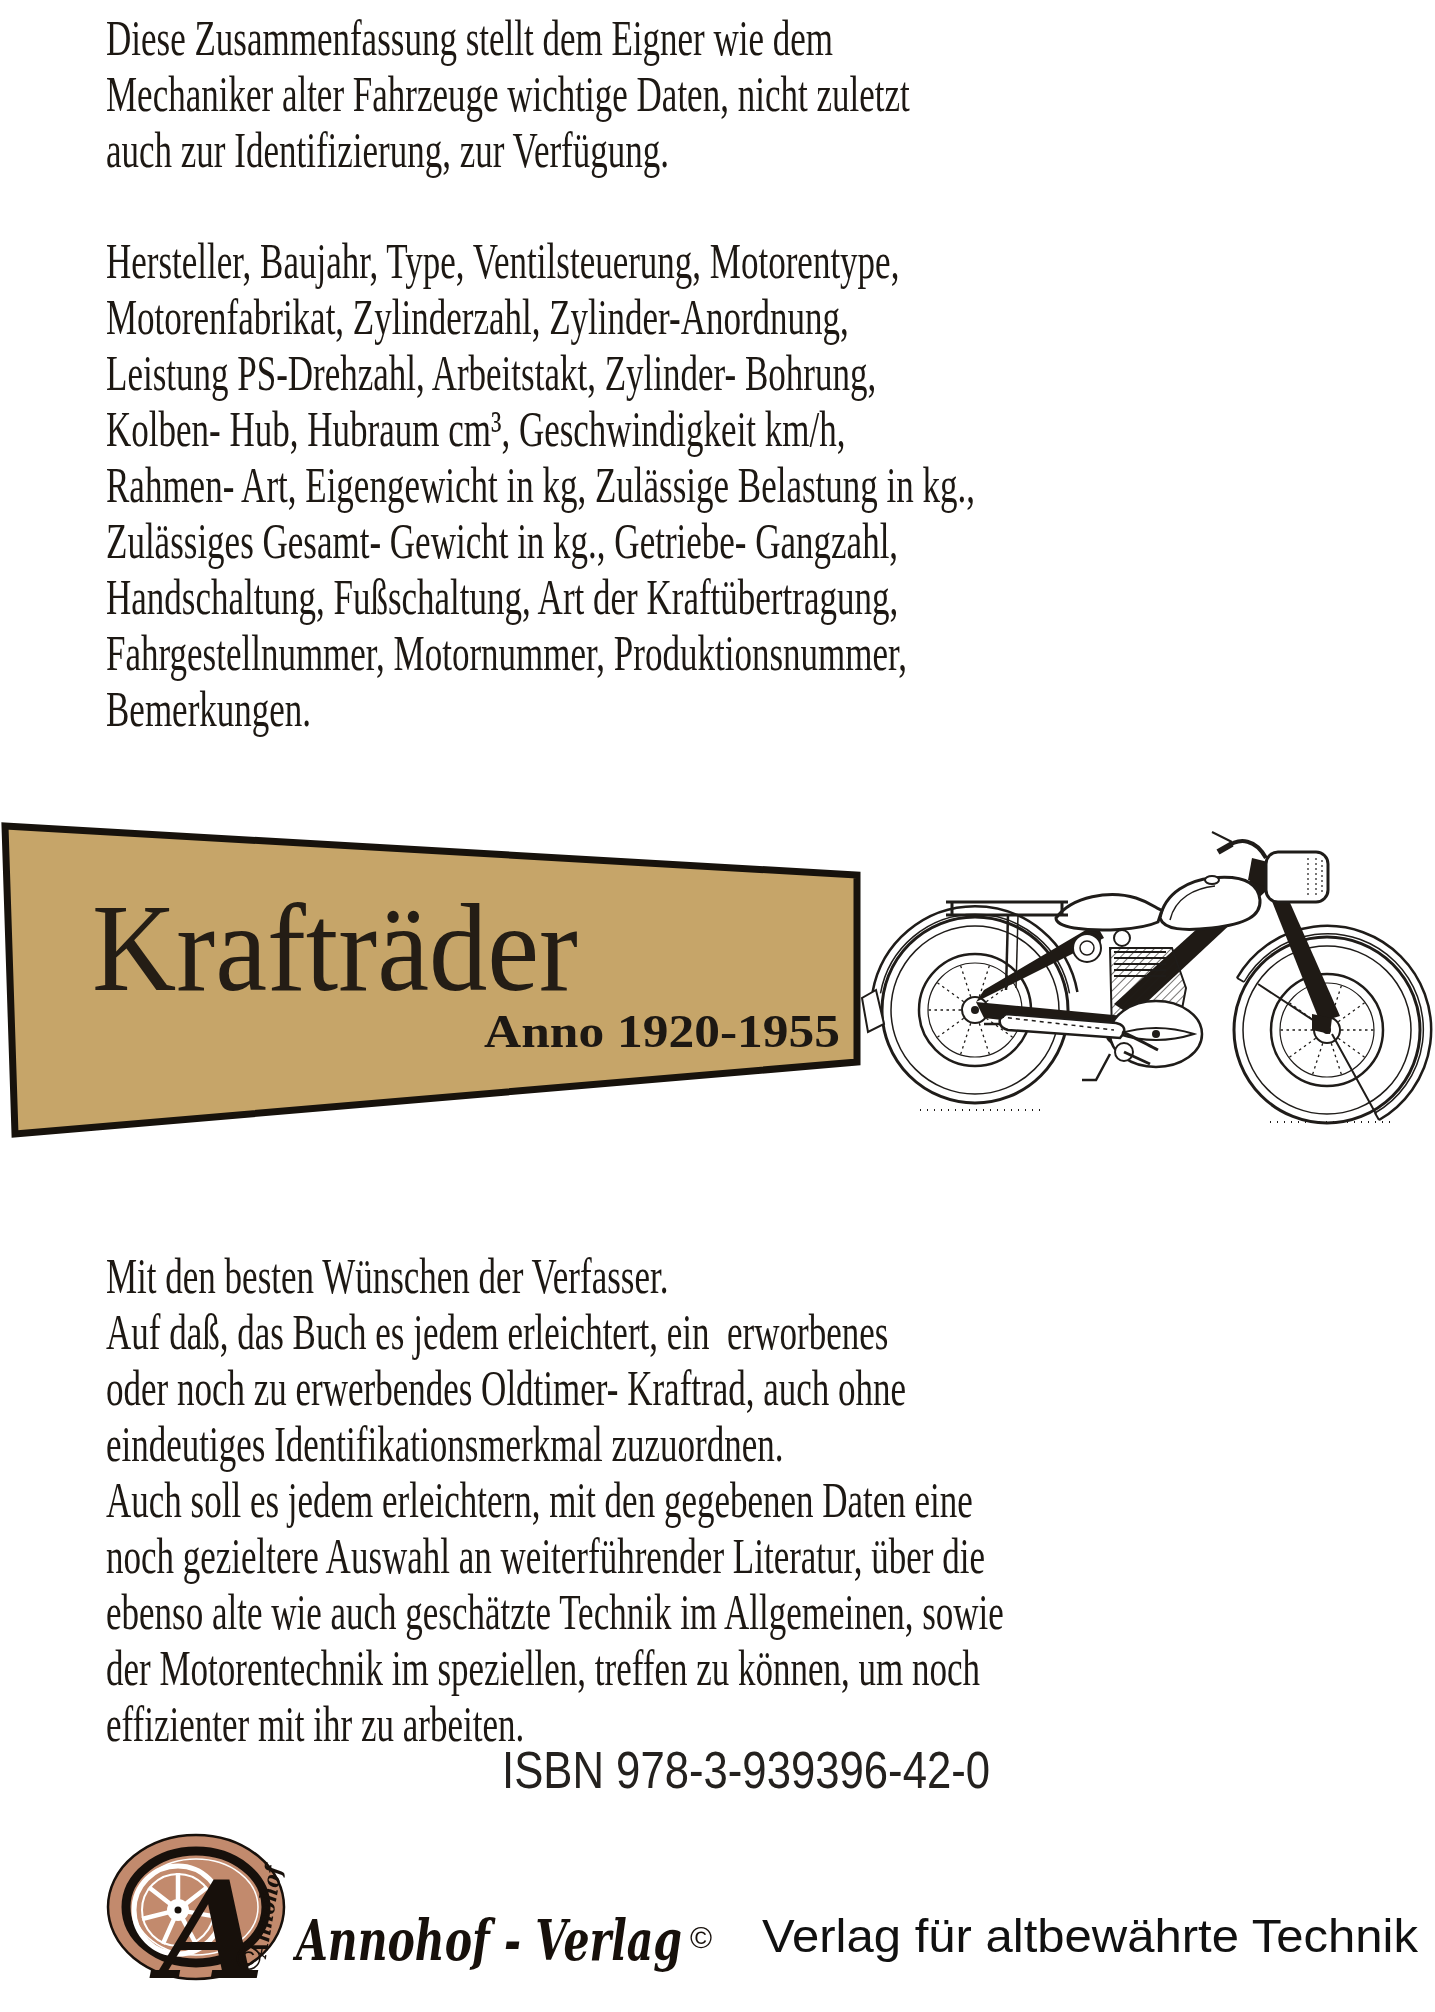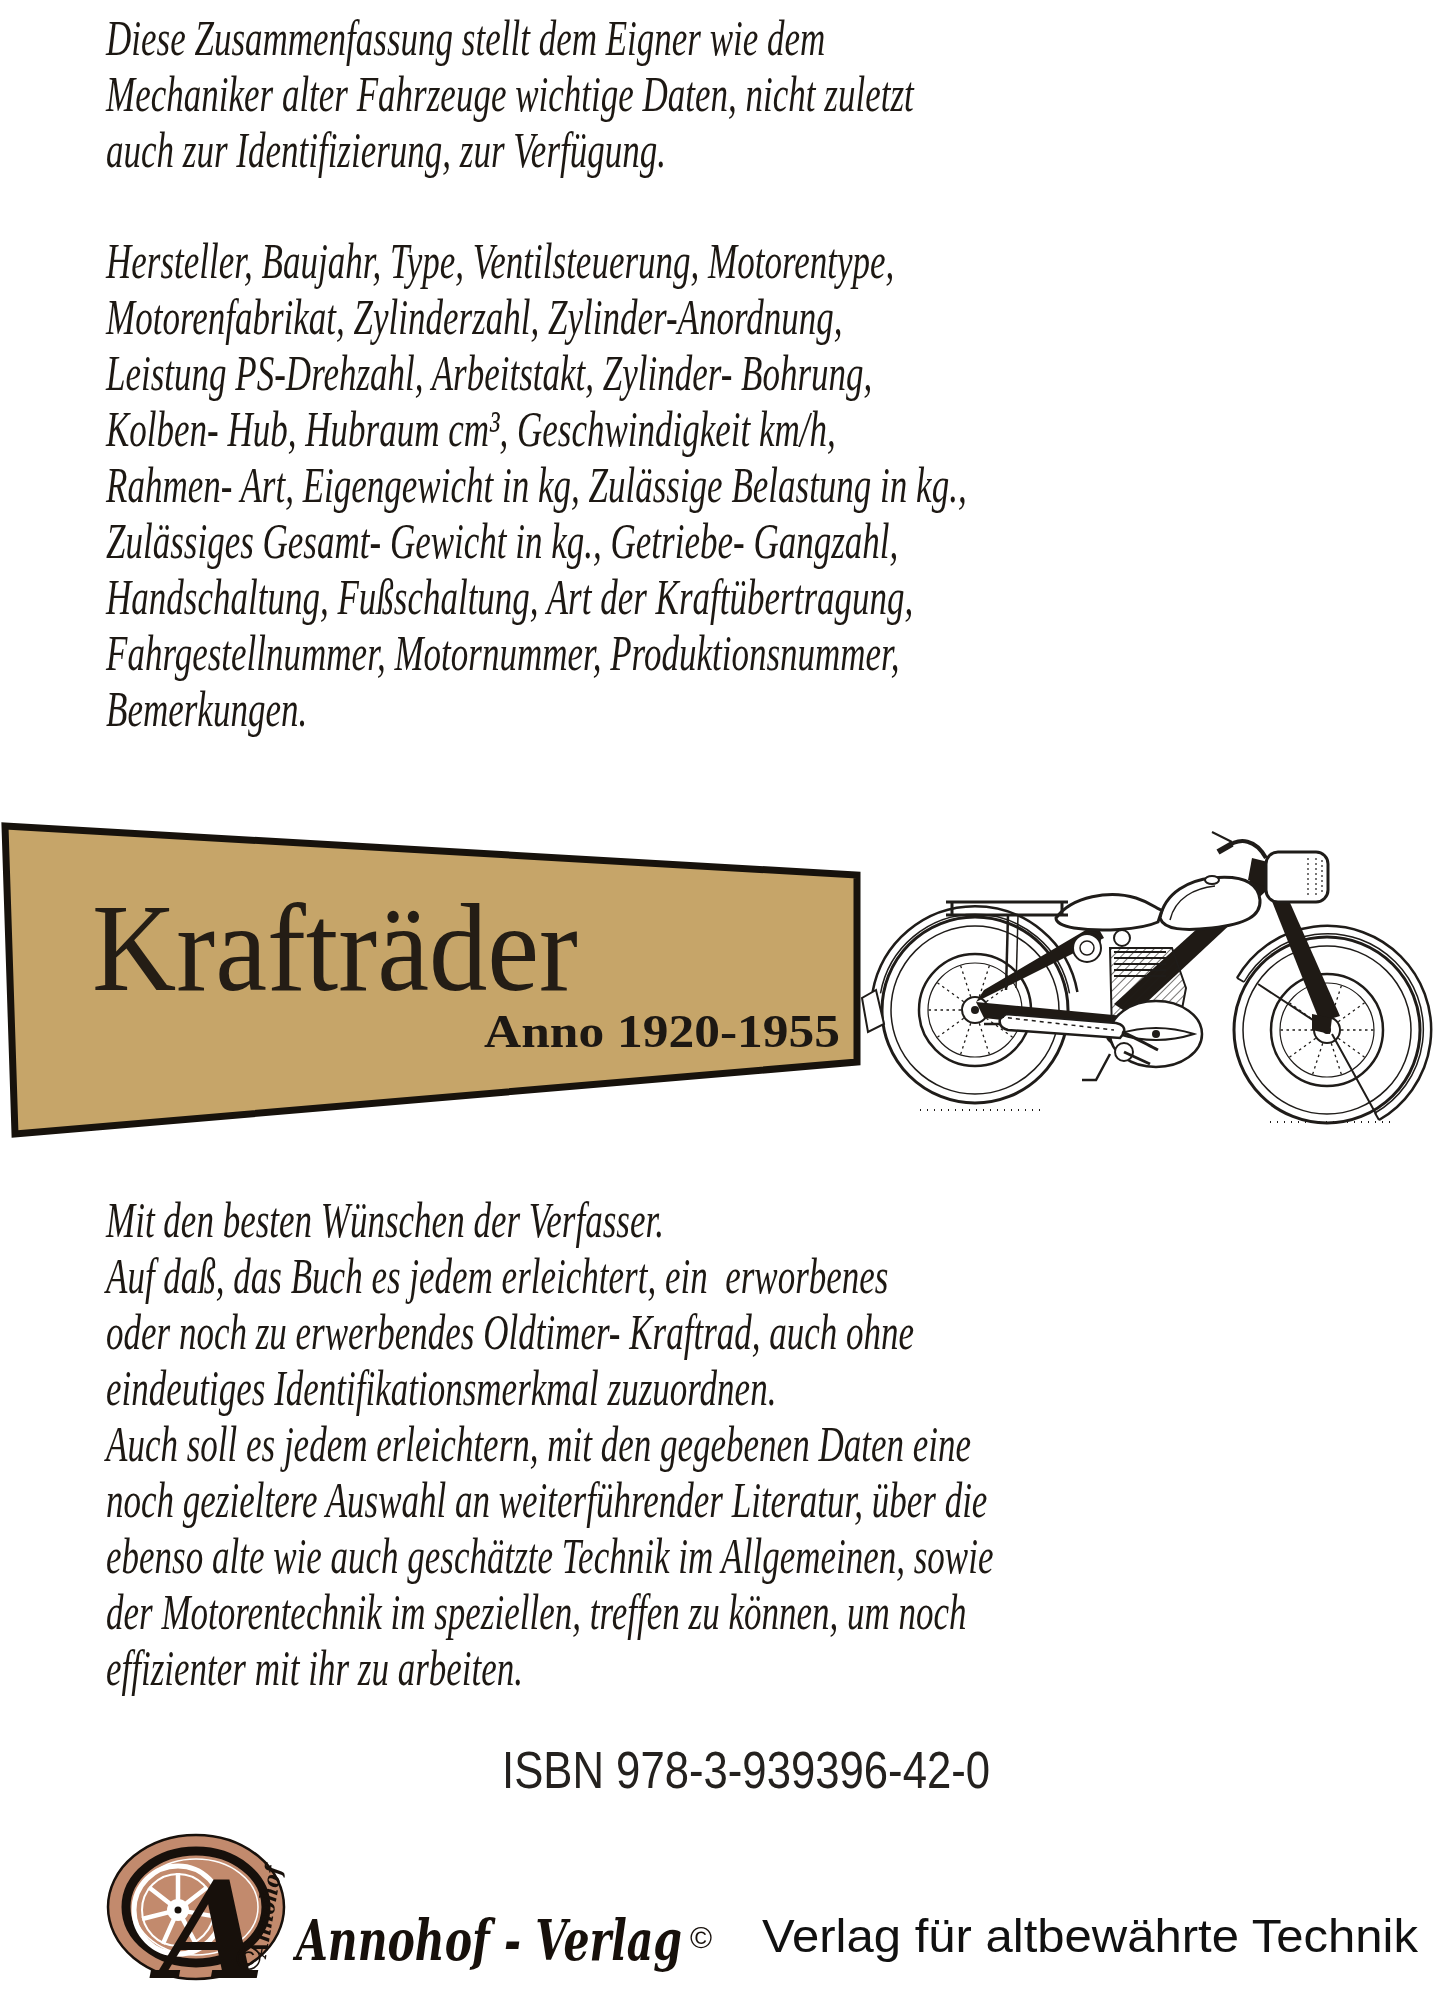--- a/index.html
+++ b/index.html
@@ -3,21 +3,21 @@
 <meta charset="utf-8">
 <style>
   html,body{margin:0;padding:0;background:#9a9a9a;}
   .page{
     position:relative;
     width:1435px;height:2012px;
     background:#ffffff;
     overflow:hidden;
     font-family:"Liberation Serif",serif;
   }
-  .block{position:absolute;left:106px;font-style:italic;}
+  .block{position:absolute;left:106px;}
   .tline{
     font-family:"Liberation Serif",serif;
     font-size:50px;
     line-height:56px;
     color:#1d1813;
     white-space:pre;
     transform:scaleX(0.70);
     transform-origin:0 0;
   }
   .banner-svg{position:absolute;left:0;top:818px;}
@@ -147,21 +147,21 @@
       <path fill="none" stroke-width="1.2" stroke-dasharray="2 3" d="M448,40 L448,78 M456,40 L456,78 M462,42 L462,76"></path>
 
       <path fill="none" stroke-width="4" d="M366,30 C380,18 396,22 406,40"></path>
       <path fill="none" stroke-width="6" d="M358,34 L372,26"></path>
       <path fill="none" stroke-width="2" d="M372,24 L352,14"></path>
 
       <path fill="none" stroke-width="2" stroke-dasharray="1 6" d="M60,292 L180,292 M410,304 L534,304"></path>
     </g>
   </svg>
 
-  <div class="block" style="top:1192px">
+  <div class="block" style="top:1248px">
     <div class="tline">Mit den besten Wünschen der Verfasser.</div>
     <div class="tline">Auf daß, das Buch es jedem erleichtert, ein  erworbenes</div>
     <div class="tline">oder noch zu erwerbendes Oldtimer- Kraftrad, auch ohne</div>
     <div class="tline">eindeutiges Identifikationsmerkmal zuzuordnen.</div>
     <div class="tline">Auch soll es jedem erleichtern, mit den gegebenen Daten eine</div>
     <div class="tline">noch gezieltere Auswahl an weiterführender Literatur, über die</div>
     <div class="tline">ebenso alte wie auch geschätzte Technik im Allgemeinen, sowie</div>
     <div class="tline">der Motorentechnik im speziellen, treffen zu können, um noch</div>
     <div class="tline">effizienter mit ihr zu arbeiten.</div>
   </div>

